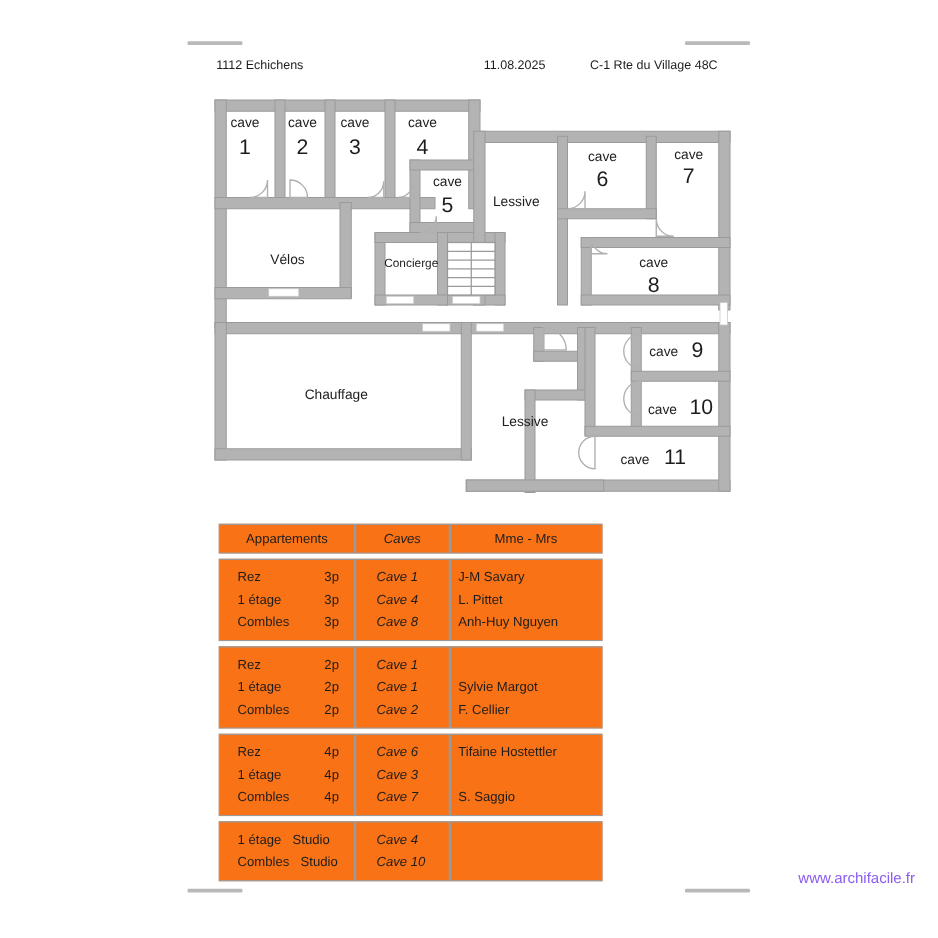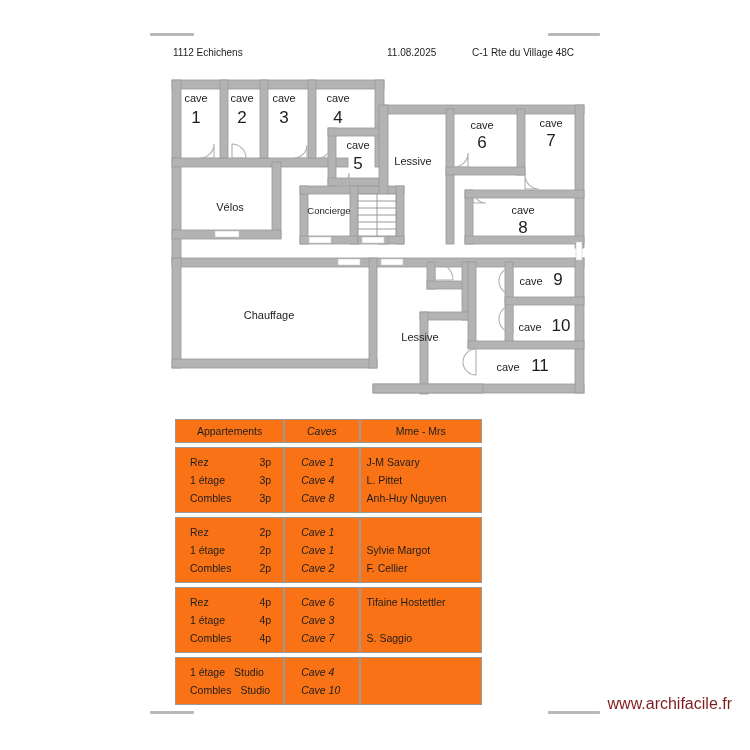--- a/index.html
+++ b/index.html
@@ -111,22 +111,22 @@
     white-space: nowrap;
   }
   .name-line.blank { color: transparent; }
   .names-cell { text-align: center; }
 
   
   #footer {
     position: absolute;
     right: 18px;
     top: 695px;
-    font-size: 16px;
-    color: #7f1d1d;
+    font-size: 12px;
+    color: #8b5cf6;
     white-space: nowrap;
   }
 </style>
 </head>
 <body>
 
 <div class="crop-mark cm-tl"></div>
 <div class="crop-mark cm-tr"></div>
 <div class="crop-mark cm-bl"></div>
 <div class="crop-mark cm-br"></div>

